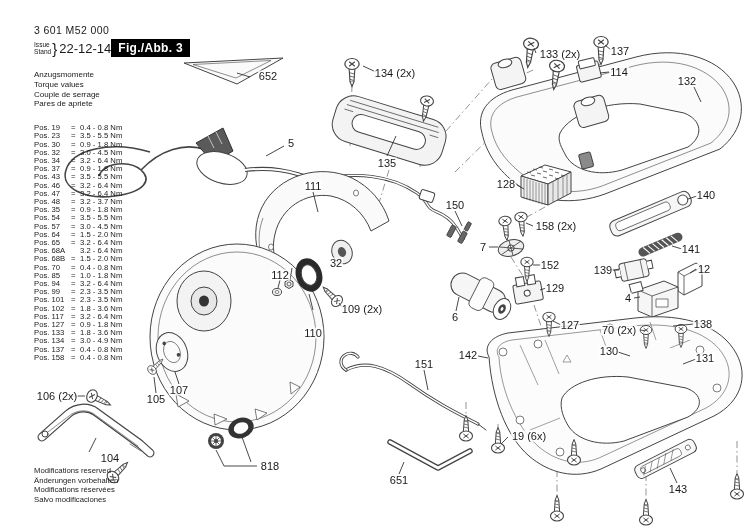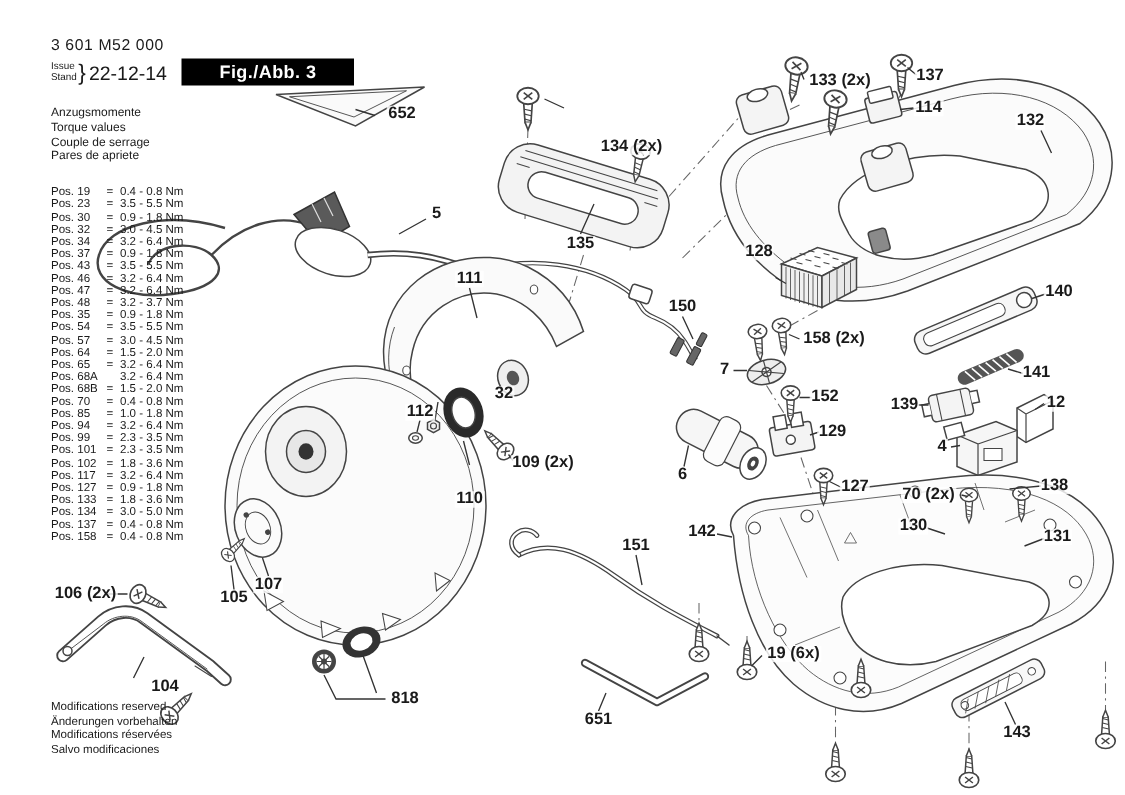--- a/index.html
+++ b/index.html
@@ -6,33 +6,33 @@
   body{width:750px;height:530px;background:#fff;position:relative;overflow:hidden;
        font-family:"Liberation Sans",sans-serif;color:#1a1a1a;}
   .abs{position:absolute}
   #diagram-svg{position:absolute;left:0;top:0}
   
   .hdr-part{font-size:10.5px;letter-spacing:.4px}
   .hdr-row{display:flex;align-items:center;margin-top:3px}
   .hdr-issue{font-size:6.6px;line-height:7px}
   .hdr-brace{font-size:15px;font-weight:300;margin:0 2px 0 1px}
   .hdr-date{font-size:13px}
-  .fig-badge{margin-left:10px;background:#000;color:#fff;font-size:12px;font-weight:bold;
-             padding:2px 25px;letter-spacing:.3px}
+  .fig-badge{background:#000;color:#fff;font-size:12px;font-weight:bold;
+             padding:2px 7px;letter-spacing:.3px}
   
   .torque{left:34px;top:70px}
   .torque-head div{font-size:8px;line-height:9.8px}
   .torque-rows{margin-top:15px}
   .trow{display:flex;font-size:7.7px;line-height:8.2px;white-space:nowrap}
   .tpos{width:37px}.teq{width:9px}
   
   .footer{left:34px;top:466px;font-size:7.7px;line-height:9.7px}
   
   #callout-layer{left:0;top:0;width:750px;height:530px;pointer-events:none}
-  .callout{position:absolute;transform:translate(-50%,-50%);font-size:11px;font-weight:bold;
+  .callout{position:absolute;transform:translate(-50%,-50%);font-size:11px;font-weight:normal;
            white-space:nowrap;line-height:1;background:rgba(255,255,255,.82);padding:0 1px}
 </style>
 </head>
 <body>
 
 <svg id="diagram-svg" width="750" height="530" viewBox="0 0 750 530">
   <defs>
     <g id="scr">
       <path d="M-2.6,4.5 L-1.8,16 L1.8,16 L2.6,4.5 Z" fill="#fff" stroke="#444" stroke-width="1"></path>
       <path d="M-1.8,16 L0,20.5 L1.8,16" fill="#fff" stroke="#444" stroke-width="1"></path>
@@ -489,21 +489,21 @@
 
       <div class="trow">
         <span class="tpos">Pos. 133</span>
         <span class="teq">=</span>
         <span class="tval">1.8 - 3.6 Nm</span>
       </div>
 
       <div class="trow">
         <span class="tpos">Pos. 134</span>
         <span class="teq">=</span>
-        <span class="tval">3.0 - 5.0 Nm</span>
+        <span class="tval">3.0 - 4.9 Nm</span>
       </div>
 
       <div class="trow">
         <span class="tpos">Pos. 137</span>
         <span class="teq">=</span>
         <span class="tval">0.4 - 0.8 Nm</span>
       </div>
 
       <div class="trow">
         <span class="tpos">Pos. 158</span>
@@ -527,21 +527,21 @@
 <div class="abs" id="callout-layer">
 
     <div class="callout" style="left: 268px; top: 76px;">
       <span>652</span>
     </div>
 
     <div class="callout" style="left: 291px; top: 143px;">
       <span>5</span>
     </div>
 
-    <div class="callout" style="left: 421px; top: 73px; margin-top: 25px;">
+    <div class="callout" style="left: 395px; top: 73px;">
       <span>134 (2x)</span>
     </div>
 
     <div class="callout" style="left: 387px; top: 163px;">
       <span>135</span>
     </div>
 
     <div class="callout" style="left: 560px; top: 54px;">
       <span>133 (2x)</span>
     </div>
@@ -551,21 +551,21 @@
     </div>
 
     <div class="callout" style="left: 619px; top: 72px;">
       <span>114</span>
     </div>
 
     <div class="callout" style="left: 687px; top: 81px;">
       <span>132</span>
     </div>
 
-    <div class="callout" style="left: 506px; top: 168px;">
+    <div class="callout" style="left: 506px; top: 184px;">
       <span>128</span>
     </div>
 
     <div class="callout" style="left: 313px; top: 186px;">
       <span>111</span>
     </div>
 
     <div class="callout" style="left: 455px; top: 205px;">
       <span>150</span>
     </div>

